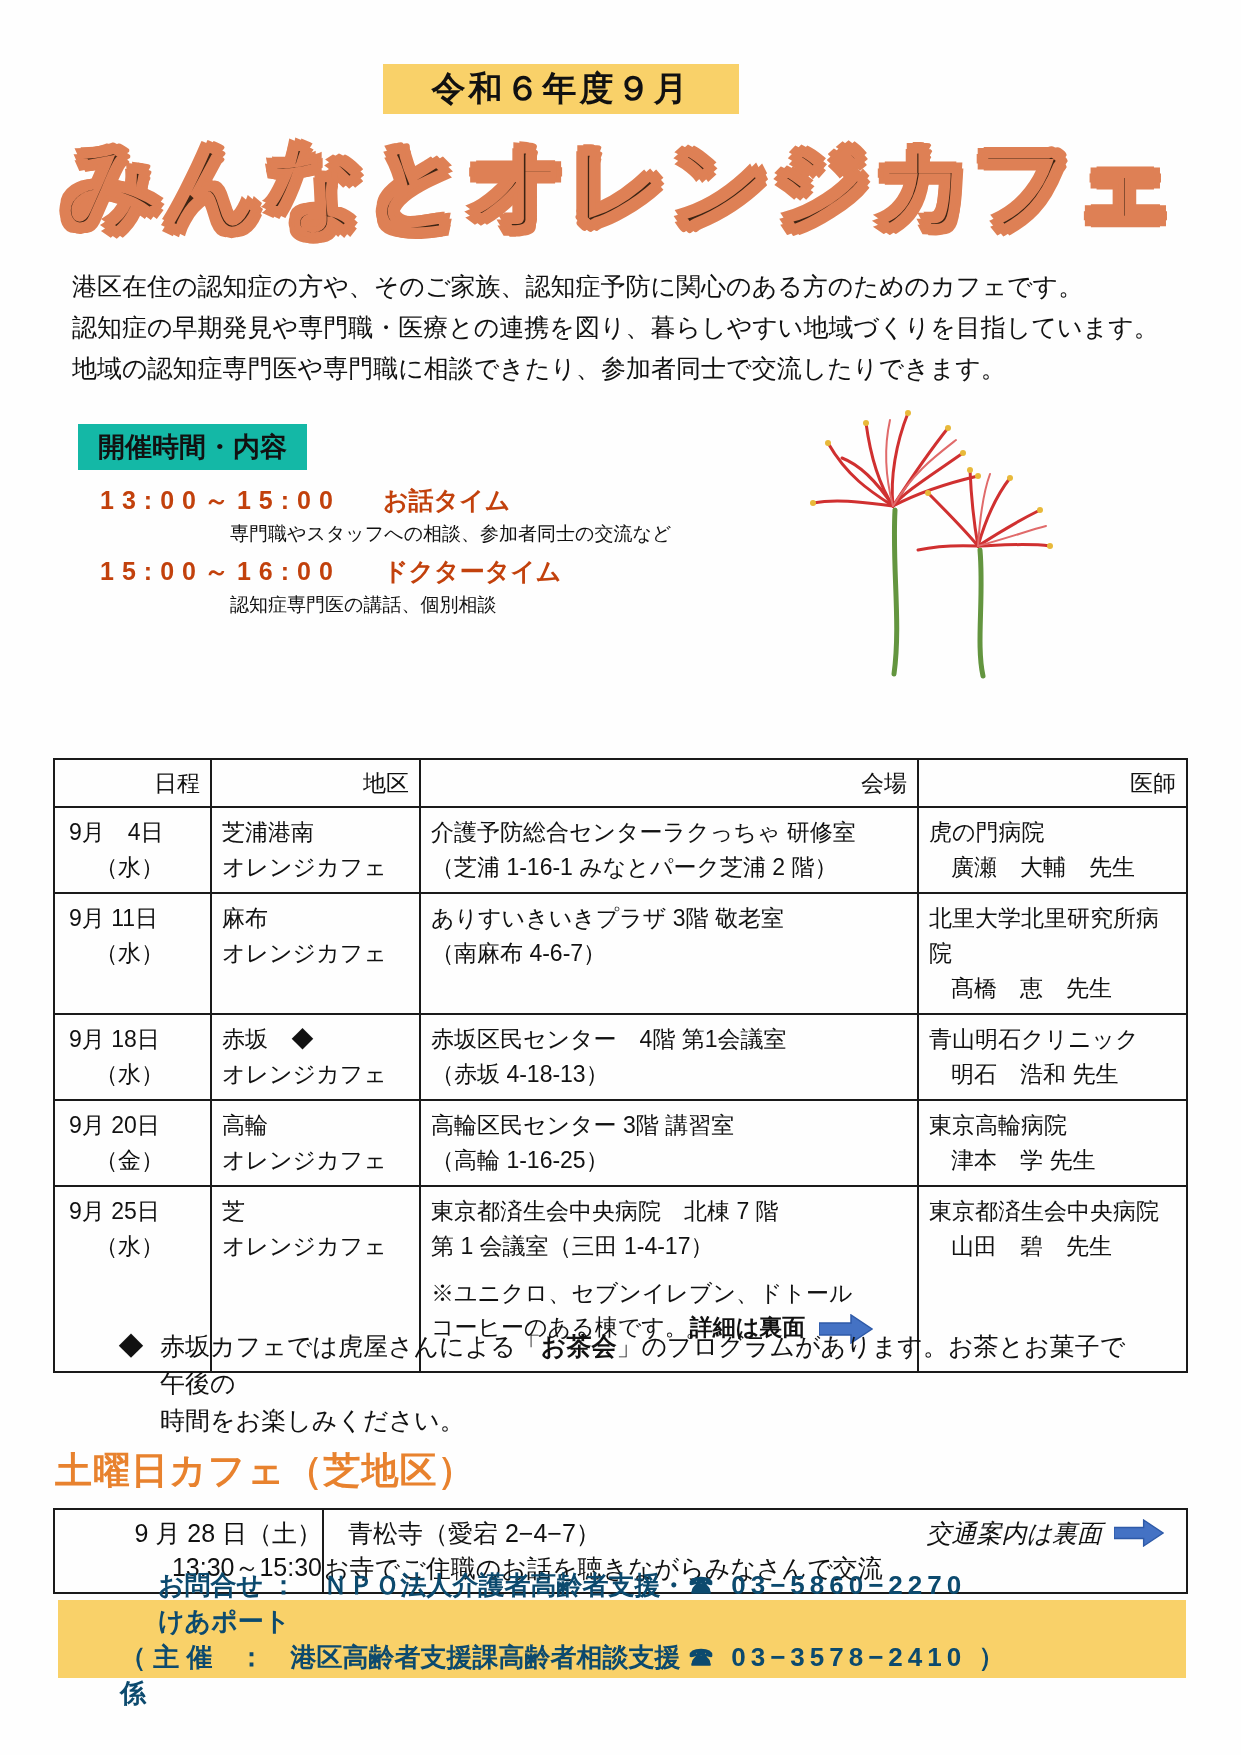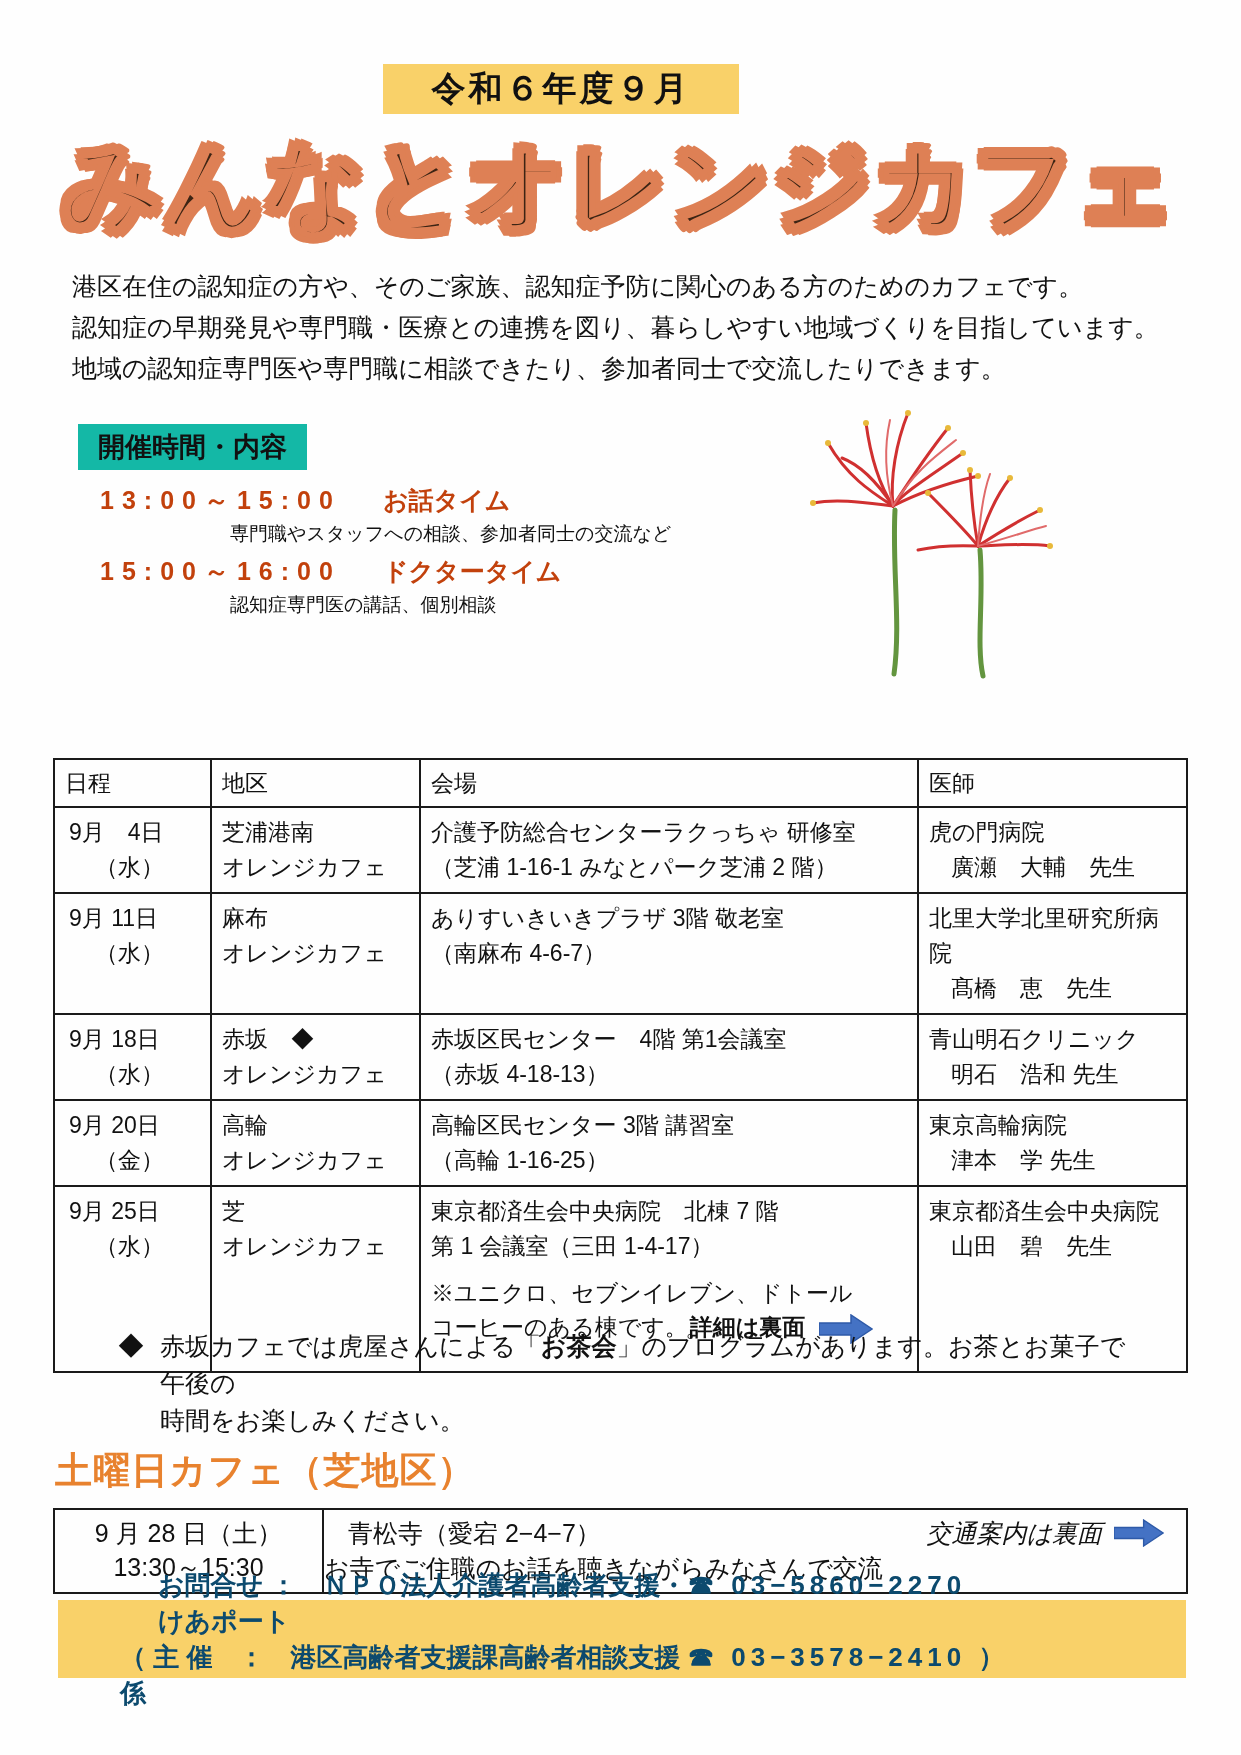--- a/index.html
+++ b/index.html
@@ -41,21 +41,21 @@
 
   .flower { position:absolute; left:778px; top:398px; }
 
   
   table.main-table {
     position:absolute; left:53px; top:758px; width:1133px;
     border-collapse:collapse; table-layout:fixed;
     font-size:23px; color:#111;
   }
   .main-table th, .main-table td { border:2px solid #1a1a1a; vertical-align:top; padding:7px 10px; font-weight:normal; text-align:left; }
-  .main-table th { height:44px; padding-top:8px; }
+  .main-table th { height:44px; padding-top:8px;text-align:right; }
   .main-table td { height:82px; line-height:35px; }
   .col-date { width:157px; } .col-district { width:209px; } .col-venue { width:498px; } .col-doctor { width:269px; }
   .date-l1 { padding-left:4px; } .date-l2 { padding-left:30px; }
   .doctor-l2 { padding-left:22px; }
   .row-last td { height:186px; }
   .venue-note { margin-top:12px; font-size:23px; line-height:34px; }
   .venue-note b { margin-left:2px; }
   .arrow-inline { display:inline-block; vertical-align:middle; margin-left:14px; }
 
   
@@ -65,21 +65,21 @@
   
   .saturday-heading {
     position:absolute; left:55px; top:1446px;
     font-size:37px; font-weight:900; letter-spacing:1px; color:#E8822E;
   }
   table.saturday-table {
     position:absolute; left:53px; top:1508px; width:1133px; height:84px;
     border-collapse:collapse; table-layout:fixed; font-size:25px; color:#111;
   }
   .saturday-table td { border:2px solid #1a1a1a; vertical-align:top; padding:6px 0; }
-  .sat-date { width:269px; text-align:center; line-height:34px; }
+  .sat-date { width:269px; text-align:right; line-height:34px; }
   .sat-main { width:864px; }
   .sat-row1 { display:flex; align-items:center; padding:0 22px 0 24px; line-height:34px; }
   .sat-traffic { margin-left:auto; display:flex; align-items:center;font-style:italic; }
   .sat-traffic .arrow-inline { margin-left:12px; }
   .sat-row2 { line-height:36px; }
 
   
   .footer {
     position:absolute; left:58px; top:1600px; width:1128px; height:78px;
     background:#F9D169; display:flex; flex-direction:column; justify-content:center;

